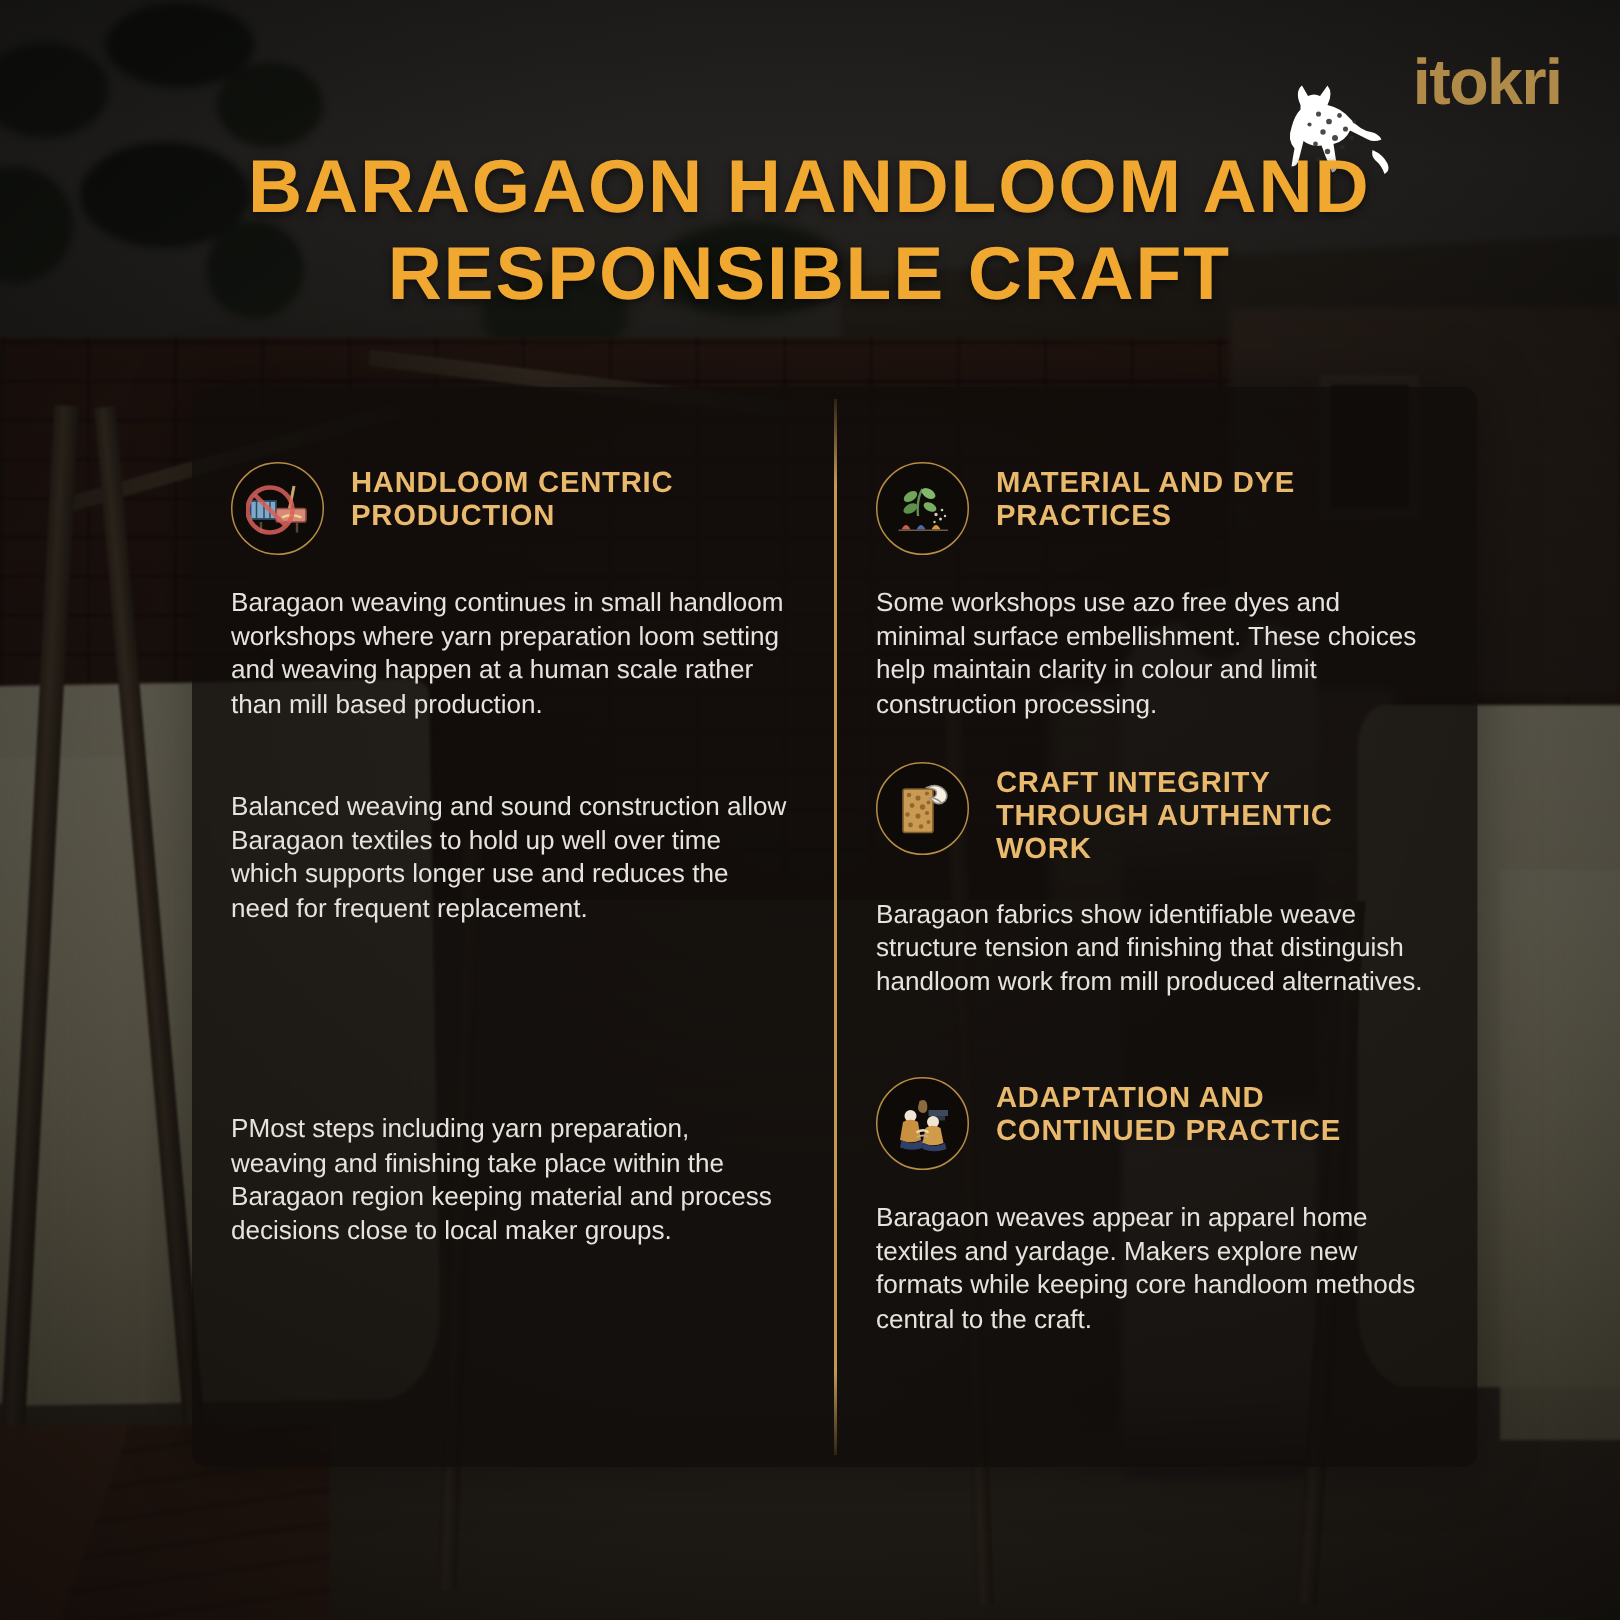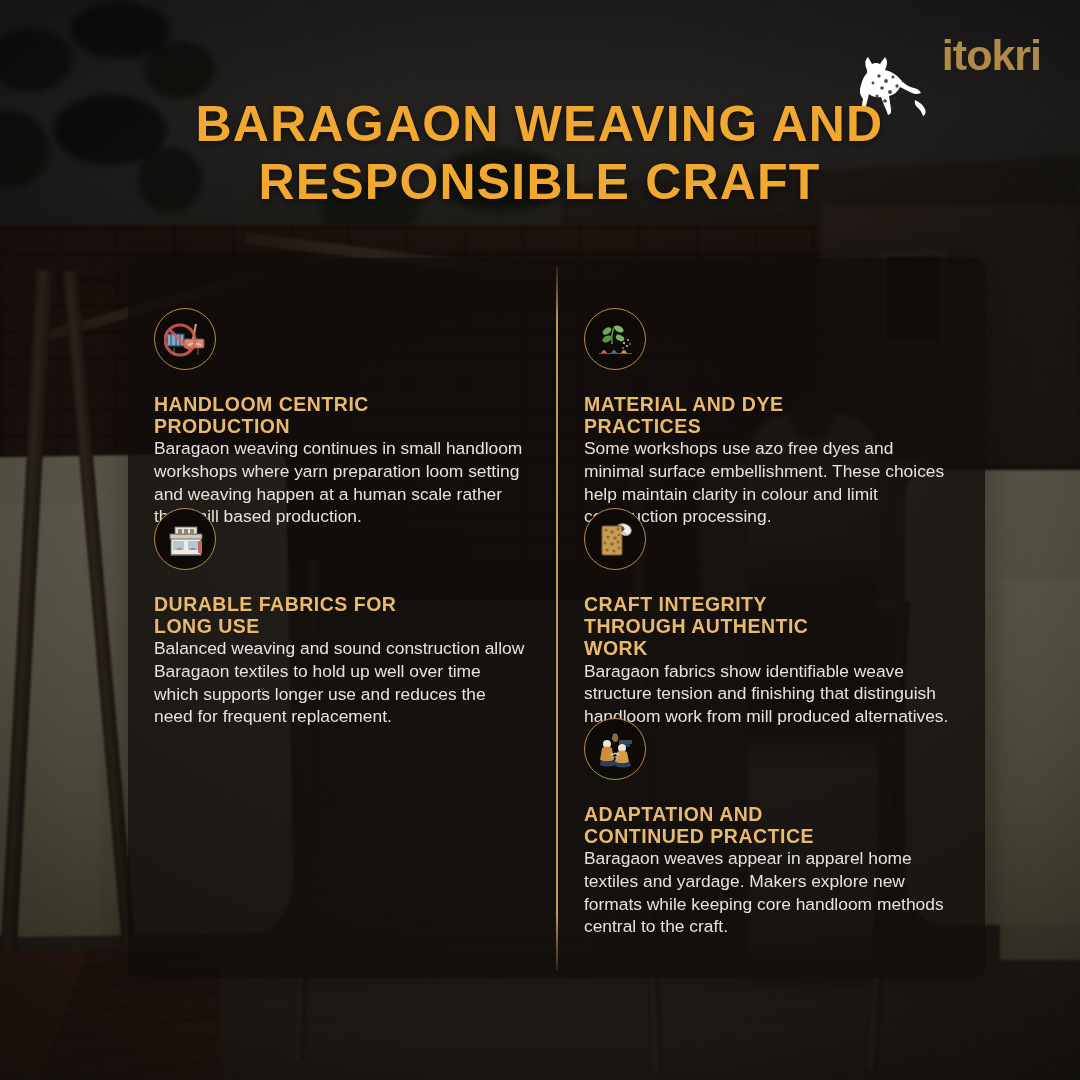--- a/index.html
+++ b/index.html
@@ -162,40 +162,40 @@
   .col-right { left:430px; }
 
   .block { position:absolute; left:0; width:428px; }
   .col-left  .b0 { top:48px;  }
   .col-left  .b1 { top:248px; }
   .col-left  .b2 { top:463px; }
   .col-right .b0 { top:48px;  }
   .col-right .b1 { top:248px; }
   .col-right .b2 { top:458px; }
 
-  .block-head { display:flex; align-items:flex-start; gap:18px; padding-left:26px;flex-direction:column; }
+  .block-head { display:flex; align-items:flex-start; gap:18px; padding-left:26px; }
   .col-right .block-head { padding-left:26px; }
 
   .icon-ring {
     flex:0 0 auto; width:62px; height:62px; border-radius:50%;
     border:1.6px solid #b78c45;
     background:#0d0a08;
     position:relative; overflow:hidden;
     margin-top:2px;
   }
   .icon-ring svg { position:absolute; left:9px; top:9px; }
 
   .block-title {
     font-size:19.5px; font-weight:800; line-height:1.14;
     letter-spacing:.5px; color:#e9b96d;
     padding-top:5px; max-width:268px;
     text-transform:uppercase;
   }
   .block-body {
-    padding-left:26px; padding-right:8px;
+    margin-top:20px; padding-left:26px; padding-right:8px;
     font-size:17.4px; line-height:1.30;
     color:#e6e3dd; max-width:406px;
   }
   .col-right .block-body { padding-right:14px; }
 </style>
 </head>
 <body>
 
 <div id="bg">
   <div class="bg-sky"></div>
@@ -250,21 +250,21 @@
         <circle cx="54" cy="33" r="1.3"></circle>
       <circle cx="30" cy="58" r="1.4"></circle>
         <circle cx="43" cy="60" r="1.3"></circle>
     </g>
   </svg>
 
   <div id="logo">
     <div class="logo-text">itokri</div>
   </div>
 
-  <h1 id="page-title">BARAGAON WEAVING AND RESPONSIBLE CRAFT</h1>
+  <h1 id="page-title">BARAGAON HANDLOOM AND RESPONSIBLE CRAFT</h1>
 </div>
 
 <div id="panel">
   <div id="divider"></div>
 
   <div class="col col-left">
 
     <div class="block b0">
       <div class="block-head">
         <div class="icon-ring">
@@ -281,43 +281,25 @@
             <circle cx="16" cy="22" r="15" fill="none" stroke="#d9605a" stroke-width="3" opacity=".85"></circle>
             <line x1="6" y1="12" x2="26" y2="32" stroke="#d9605a" stroke-width="3" opacity=".85"></line>
           </svg>
         </div>
         <div class="block-title">HANDLOOM CENTRIC PRODUCTION</div>
       </div>
       <div class="block-body">Baragaon weaving continues in small handloom workshops where yarn preparation loom setting and weaving happen at a human scale rather than mill based production.</div>
     </div>
 
     <div class="block b1">
-      <div class="block-head">
-        <div class="icon-ring">
-          <svg width="44" height="44" viewBox="0 0 44 44">
-            <rect x="7" y="20" width="30" height="17" fill="#ecebe6" stroke="#6e6a60" stroke-width="1"></rect>
-            <rect x="6" y="16" width="32" height="5" fill="#cfcbc0" stroke="#6e6a60" stroke-width=".9"></rect>
-            <rect x="11" y="9" width="22" height="7" fill="#e6e3da" stroke="#6e6a60" stroke-width=".9"></rect>
-            <rect x="14" y="11" width="4" height="5" fill="#8d887c"></rect>
-            <rect x="20" y="11" width="4" height="5" fill="#8d887c"></rect>
-            <rect x="26" y="11" width="4" height="5" fill="#8d887c"></rect>
-            <rect x="9" y="23" width="11" height="9" fill="#b7c7d2"></rect>
-            <rect x="24" y="23" width="11" height="9" fill="#b7c7d2"></rect>
-            <path d="M12 32 q3 -5 7 0 z" fill="#d4807a"></path>
-            <path d="M25 32 q4 -5 8 0 z" fill="#7e9ab5"></path>
-            <rect x="34" y="23" width="4" height="12" fill="#c66a63"></rect>
-            <line x1="7" y1="37" x2="37" y2="37" stroke="#6e6a60" stroke-width="1.2"></line>
-          </svg>
-        </div>
-        <div class="block-title">DURABLE FABRICS FOR LONG USE</div>
-      </div>
       <div class="block-body">Balanced weaving and sound construction allow Baragaon textiles to hold up well over time which supports longer use and reduces the need for frequent replacement.</div>
     </div>
 
     <div class="block b2">
+      <div class="block-body">PMost steps including yarn preparation, weaving and finishing take place within the Baragaon region keeping material and process decisions close to local maker groups.</div>
     </div>
 
   </div>
 
   <div class="col col-right">
 
     <div class="block b0">
       <div class="block-head">
         <div class="icon-ring">
           <svg width="44" height="44" viewBox="0 0 44 44">

